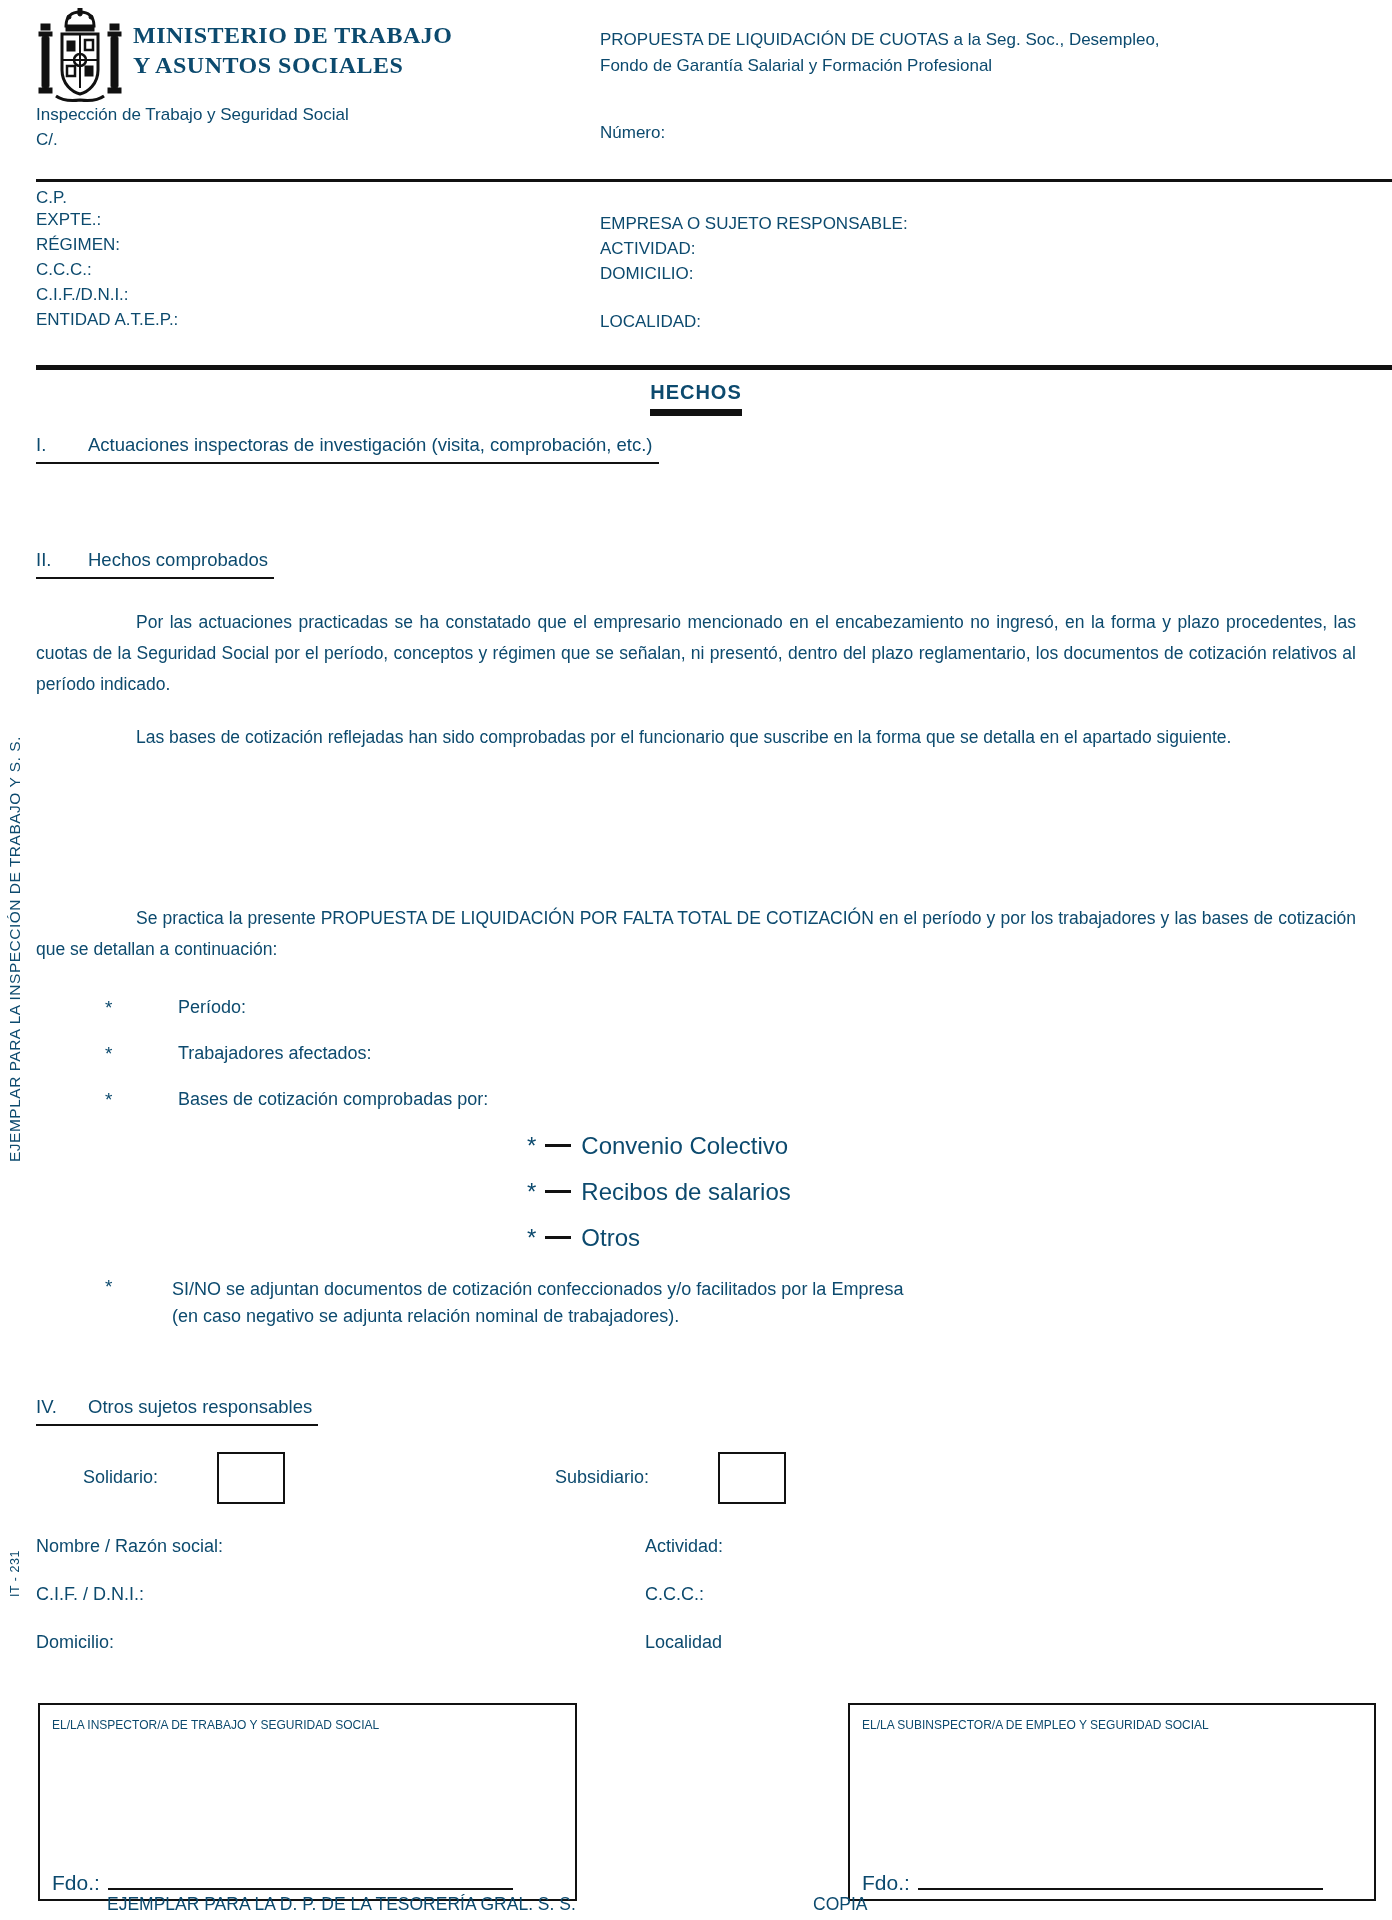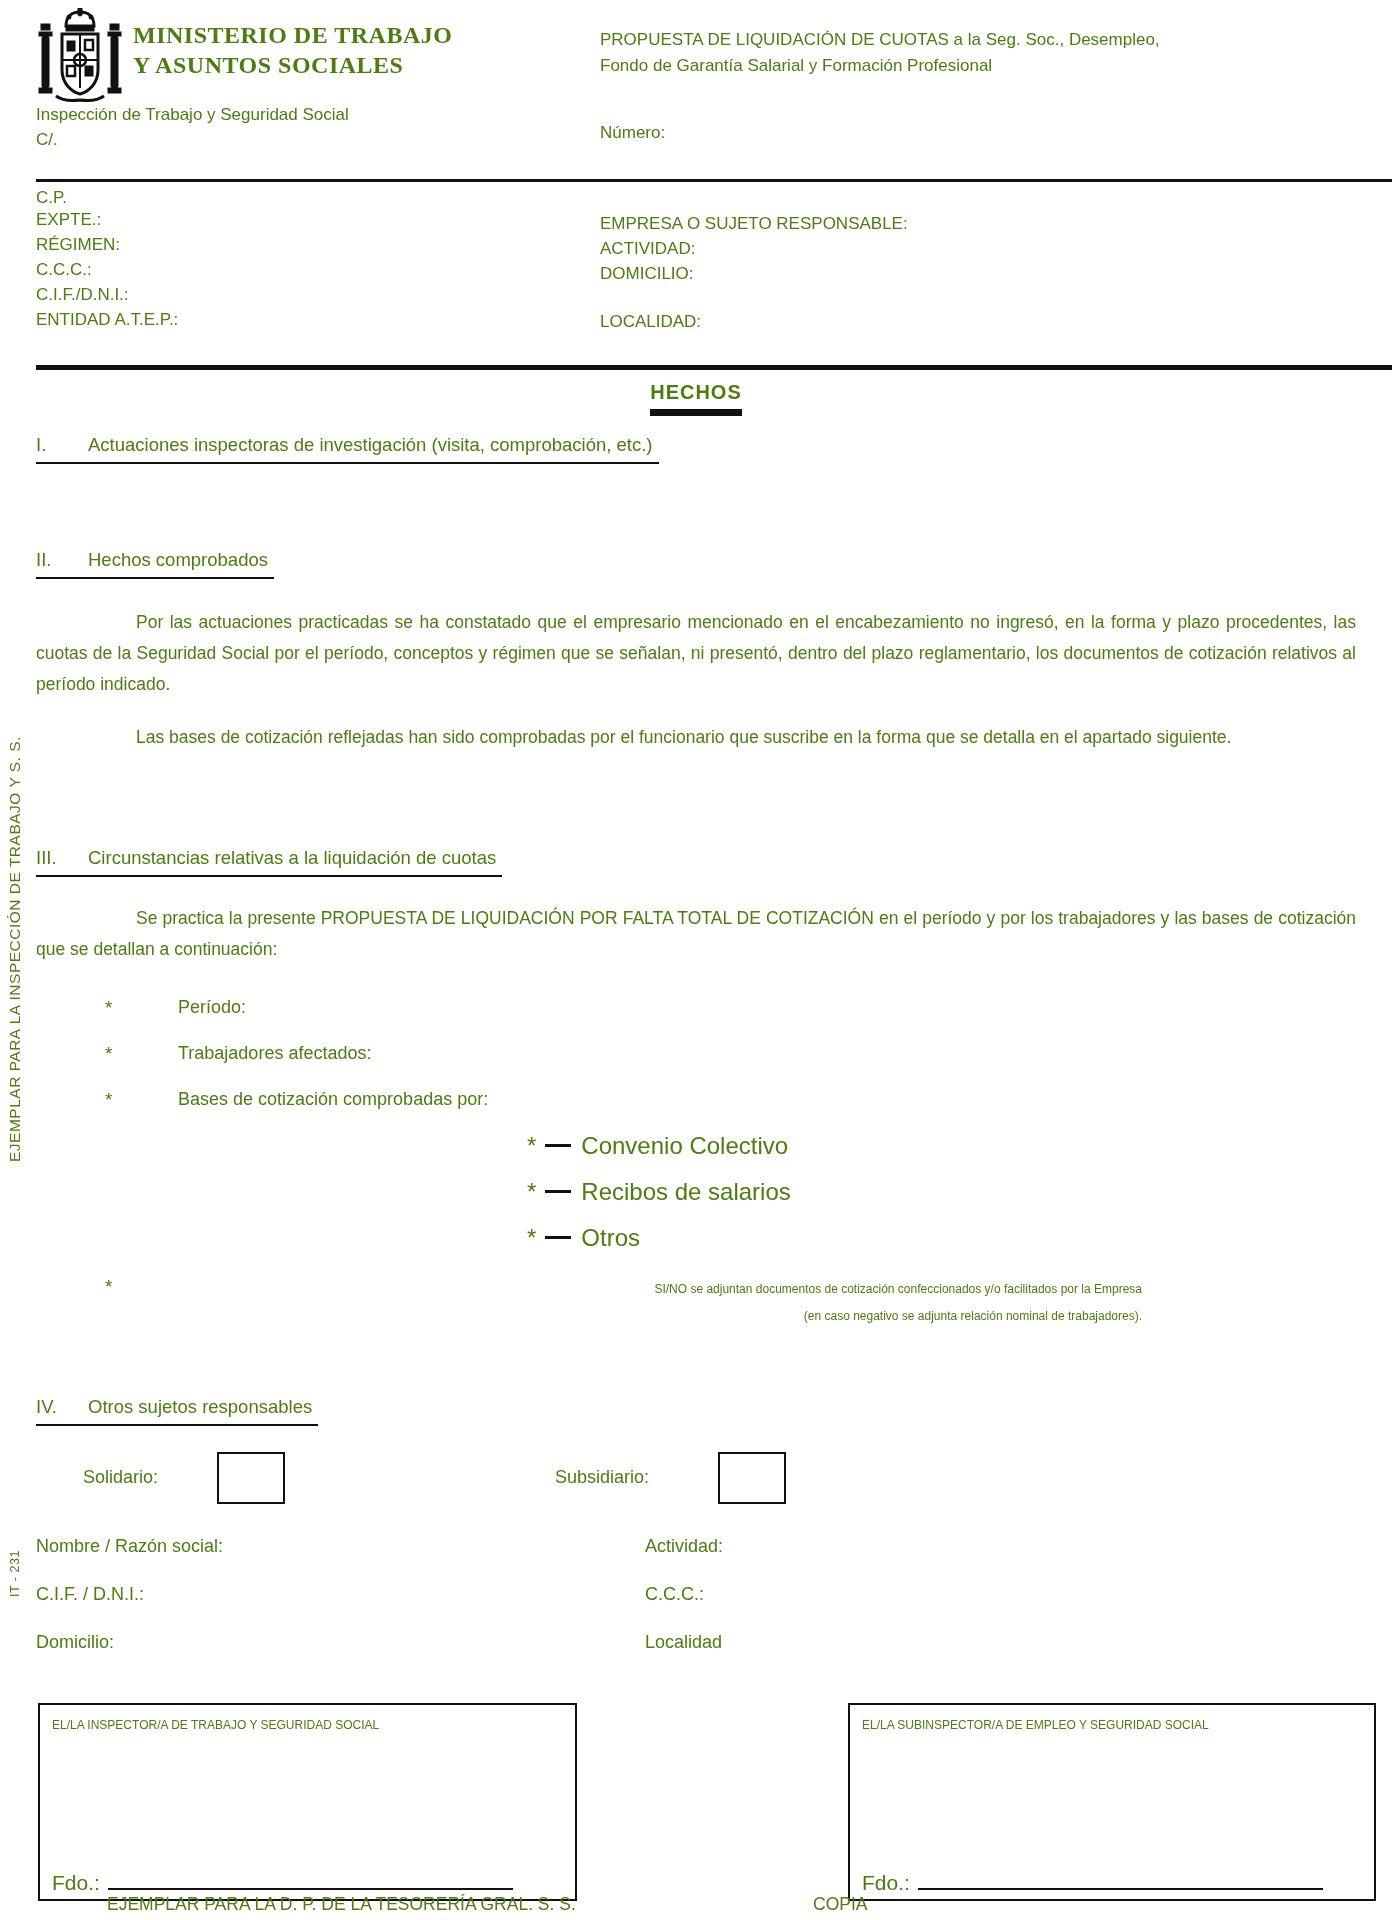--- a/index.html
+++ b/index.html
@@ -1,20 +1,20 @@
 <!DOCTYPE html>
 <html><head>
 <meta charset="utf-8">
 <style>
   html,body{margin:0;padding:0;background:#ffffff;}
   .page{
     position:relative;
     width:1392px;height:1920px;
     background:#ffffff;
-    color:#4d7c0f;
+    color:#0c4a6e;
     font-family:"Liberation Sans", sans-serif;
     overflow:hidden;
   }
   .abs{position:absolute;}
   .serif-title{
     font-family:"Liberation Serif", serif;
     font-weight:bold;
     font-size:24px;
     line-height:30px;
     letter-spacing:0.5px;
@@ -154,23 +154,20 @@
     <span class="num">I.</span><span>Actuaciones inspectoras de investigación (visita, comprobación, etc.)</span>
   </div>
 
   <div class="abs section-heading" style="left:36px;top:549px;">
     <span class="num">II.</span><span>Hechos comprobados</span>
   </div>
 
   <div class="abs para" style="left:36px;top:607px;">Por las actuaciones practicadas se ha constatado que el empresario mencionado en el encabezamiento no ingresó, en la forma y plazo procedentes, las cuotas de la Seguridad Social por el período, conceptos y régimen que se señalan, ni presentó, dentro del plazo reglamentario, los documentos de cotización relativos al período indicado.</div>
   <div class="abs para" style="left:36px;top:722px;">Las bases de cotización reflejadas han sido comprobadas por el funcionario que suscribe en la forma que se detalla en el apartado siguiente.</div>
 
-  <div class="abs section-heading" style="left:36px;top:847px;">
-    <span class="num">III.</span><span>Circunstancias relativas a la liquidación de cuotas</span>
-  </div>
 
   <div class="abs para" style="left:36px;top:903px;">Se practica la presente PROPUESTA DE LIQUIDACIÓN POR FALTA TOTAL DE COTIZACIÓN en el período y por los trabajadores y las bases de cotización que se detallan a continuación:</div>
 
   <div class="abs bullet-star" style="top:997px;">*</div>
   <div class="abs bullet-label" style="top:997px;">Período:</div>
 
   <div class="abs bullet-star" style="top:1043px;">*</div>
   <div class="abs bullet-label" style="top:1043px;">Trabajadores afectados:</div>
 
   <div class="abs bullet-star" style="top:1089px;">*</div>
@@ -180,21 +177,21 @@
     <span>*</span><span class="dash"></span><span>Convenio Colectivo</span>
   </div>
   <div class="abs subbullet" style="top:1178px;">
     <span>*</span><span class="dash"></span><span>Recibos de salarios</span>
   </div>
   <div class="abs subbullet" style="top:1224px;">
     <span>*</span><span class="dash"></span><span>Otros</span>
   </div>
 
   <div class="abs bullet-star" style="top:1276px;">*</div>
-  <div class="abs" style="left:182px;top:1276px;width:960px;font-size:12px;line-height:27px;text-align:right;">
+  <div class="abs" style="left:172px;top:1276px;width:960px;font-size:18px;line-height:27px;">
     <div>SI/NO se adjuntan documentos de cotización confeccionados y/o facilitados por la Empresa</div>
     <div>(en caso negativo se adjunta relación nominal de trabajadores).</div>
   </div>
 
   <div class="abs section-heading" style="left:36px;top:1396px;">
     <span class="num">IV.</span><span>Otros sujetos responsables</span>
   </div>
 
   <div class="abs t18" style="left:83px;top:1464px;">Solidario:</div>
   <div class="abs checkbox" style="left:217px;top:1452px;"></div>

